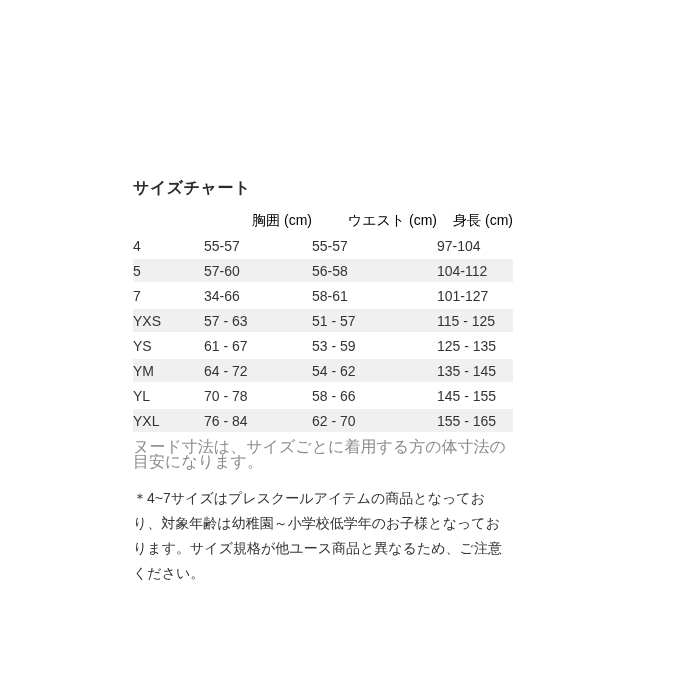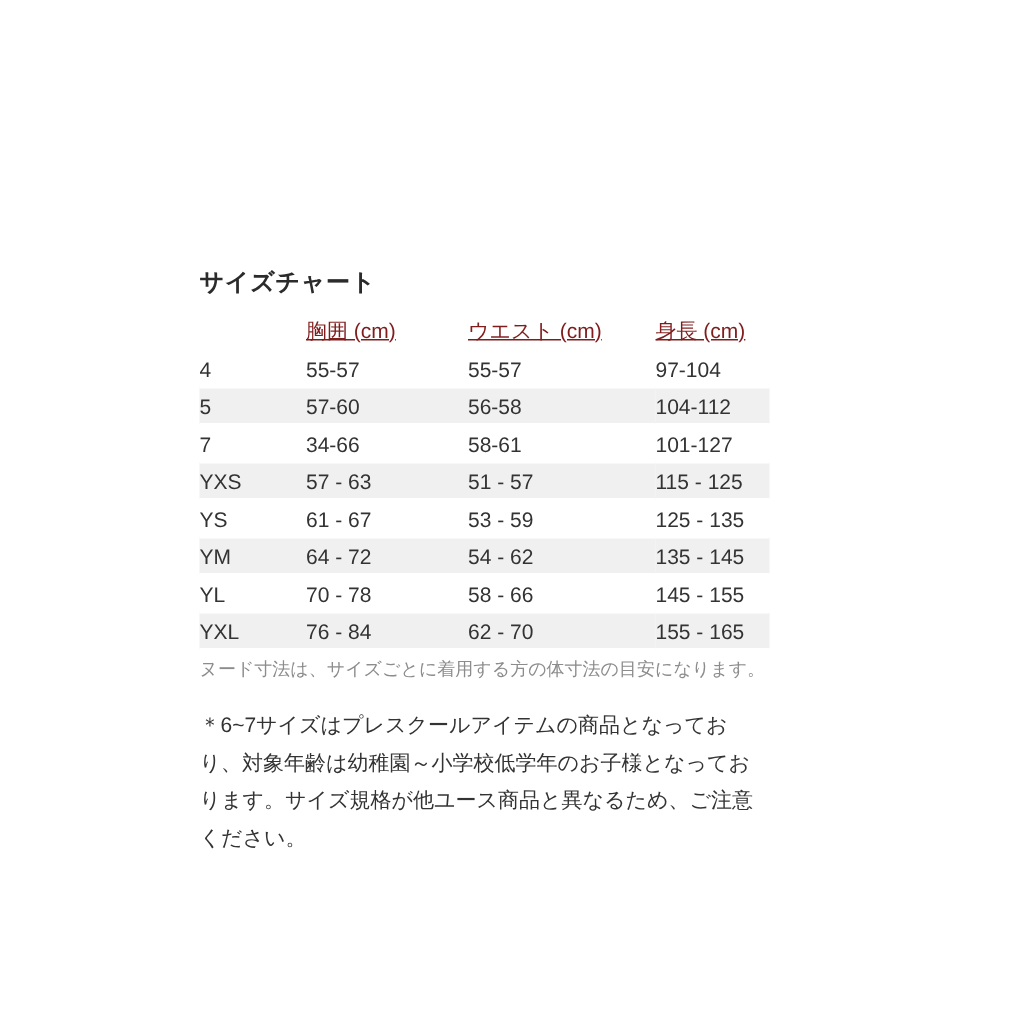--- a/index.html
+++ b/index.html
@@ -35,37 +35,36 @@
     font-size: 14px;
     color: #333333;
     border-bottom: 2px solid #a8a8a8;
   }
   table.size-table col.c1 { width: 71px; }
   table.size-table col.c2 { width: 108px; }
   table.size-table col.c3 { width: 125px; }
   table.size-table col.c4 { width: 76px; }
   table.size-table thead th {
     font-weight: normal;
-    text-align: left;
+    text-align: right;
     padding: 2px 0 4px 0;
     height: 19px;
-    color: #7f1d1d;
-    text-decoration: underline;
+    color: #000000;
   }
   table.size-table td {
     padding: 2px 0;
     height: 19px;
     border-bottom: 2px solid #ffffff;
     background: #ffffff;
   }
   table.size-table tbody tr:nth-child(even) td {
     background: #f0f0f0;
   }
   .footnote {
-    font-size: 12px;
+    font-size: 16px;
     color: #8c8c8c;
     margin: 5px 0 0 0;
     line-height: 15px;
   }
   .note {
     font-size: 14px;
     color: #333333;
     margin: 17px 0 0 0;
     line-height: 25px;
     width: 380px;
@@ -141,16 +140,16 @@
           <td>YXL</td>
           <td>76 - 84</td>
           <td>62 - 70</td>
           <td>155 - 165</td>
         </tr>
       </tbody>
     </table>
 
     <p class="footnote">ヌード寸法は、サイズごとに着用する方の体寸法の目安になります。</p>
 
-    <p class="note">＊6~7サイズはプレスクールアイテムの商品となっており、対象年齢は幼稚園～小学校低学年のお子様となっております。サイズ規格が他ユース商品と異なるため、ご注意ください。</p>
+    <p class="note">＊4~7サイズはプレスクールアイテムの商品となっており、対象年齢は幼稚園～小学校低学年のお子様となっております。サイズ規格が他ユース商品と異なるため、ご注意ください。</p>
 
   </div>
 </div>
 
 </body></html>

